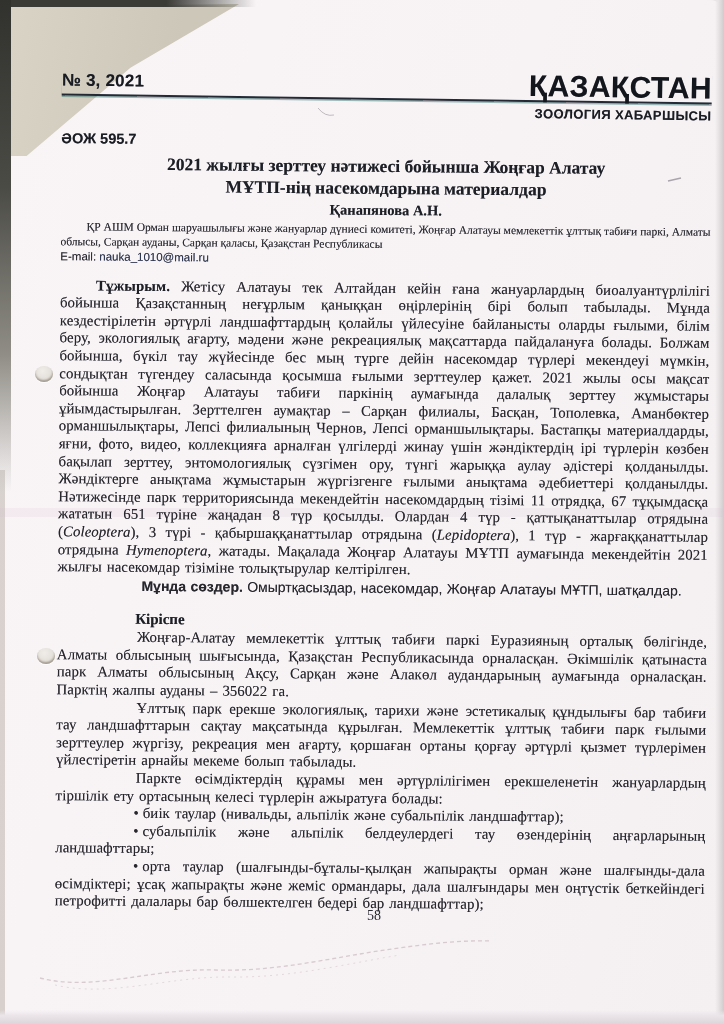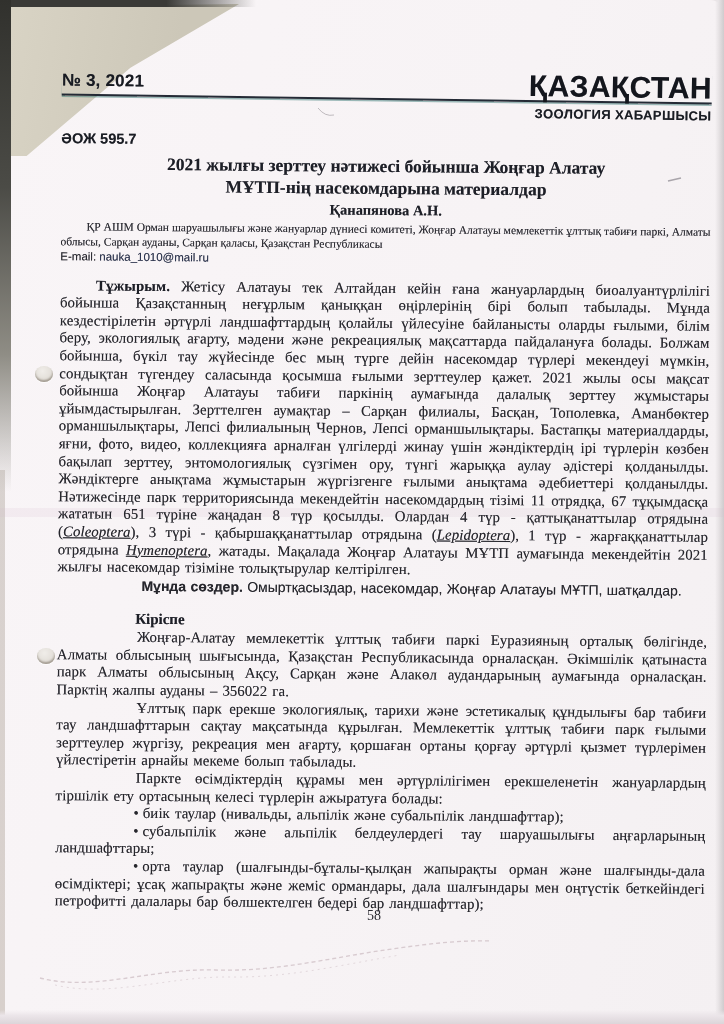--- a/index.html
+++ b/index.html
@@ -54,21 +54,21 @@
   .udc{font:bold 14.5px/18px "Liberation Sans",sans-serif;color:#1a1d24;margin-top:13px;}
   .title{font-weight:bold;font-size:17.5px;line-height:22px;text-align:center;color:#1d1f27;margin-top:5px;}
   .author{font-weight:bold;font-size:14.5px;line-height:19px;text-align:center;color:#1d1f27;margin-top:2px;}
   .affil{font-size:11.5px;line-height:14.8px;text-align:justify;text-indent:26px;margin:2px 0 0 0;color:#2a2a31;}
   .email-line{font:11.5px/15px "Liberation Sans",sans-serif;margin:0;color:#2a2a31;}
   .email{color:#2c3550;}
   .para{font-size:14.8px;line-height:17.6px;text-align:justify;margin:0;
     word-spacing:1.2px;letter-spacing:.1px;}
   .abstract{margin-top:13px;text-indent:36px;}
   .para b{color:#1d1f27;font-family:Liberation Serif, serif;}
-  .para i{font-style:italic;text-decoration:underline;}
+  .para i{font-style:italic;}
   .keywords{font-family:"Liberation Sans",sans-serif;font-size:14px;line-height:17.6px;
     text-indent:84px;margin:1px 0 0 0;word-spacing:.5px;}
   .section-heading{font-weight:bold;font-size:15px;line-height:19px;color:#1d1f27;
     margin:15px 0 0 78px;}
   .intro-p{text-indent:80px;}
   .bullet{text-indent:78px;}
   .bchar{margin-right:4px;}
   .pagenum{position:absolute;left:12px;top:908px;width:724px;text-align:center;
     font-size:14px;color:#2a2a31;font-family:"Liberation Serif",serif;}
 </style>
@@ -121,20 +121,20 @@
 
     <p class="keywords"><b>Мұнда сөздер.</b><span> Омыртқасыздар, насекомдар, Жоңғар Алатауы МҰТП, шатқалдар.</span></p>
 
     <div class="section-heading">Кіріспе</div>
 
     <p class="para intro-p">Жоңғар-Алатау мемлекеттік ұлттық табиғи паркі Еуразияның орталық бөлігінде, Алматы облысының шығысында, Қазақстан Республикасында орналасқан. Әкімшілік қатынаста парк Алматы облысының Ақсу, Сарқан және Алакөл аудандарының аумағында орналасқан. Парктің жалпы ауданы – 356022 га.</p>
     <p class="para intro-p">Ұлттық парк ерекше экологиялық, тарихи және эстетикалық құндылығы бар табиғи тау ландшафттарын сақтау мақсатында құрылған. Мемлекеттік ұлттық табиғи парк ғылыми зерттеулер жүргізу, рекреация мен ағарту, қоршаған ортаны қорғау әртүрлі қызмет түрлерімен үйлестіретін арнайы мекеме болып табылады.</p>
     <p class="para intro-p">Паркте өсімдіктердің құрамы мен әртүрлілігімен ерекшеленетін жануарлардың тіршілік ету ортасының келесі түрлерін ажыратуға болады:</p>
 
     <p class="para bullet"><span class="bchar">•</span><span>биік таулар (нивальды, альпілік және субальпілік ландшафттар);</span></p>
-    <p class="para bullet"><span class="bchar">•</span><span>субальпілік және альпілік белдеулердегі тау шаруашылығы аңғарларының ландшафттары;</span></p>
+    <p class="para bullet"><span class="bchar">•</span><span>субальпілік және альпілік белдеулердегі тау өзендерінің аңғарларының ландшафттары;</span></p>
     <p class="para bullet"><span class="bchar">•</span><span>орта таулар (шалғынды-бұталы-қылқан жапырақты орман және шалғынды-дала өсімдіктері; ұсақ жапырақты және жеміс ормандары, дала шалғындары мен оңтүстік беткейіндегі петрофитті далалары бар бөлшектелген бедері бар ландшафттар);</span></p>
 
   </div>
 
   <div class="pagenum">58</div>
 
 </div>
 
 </body></html>

